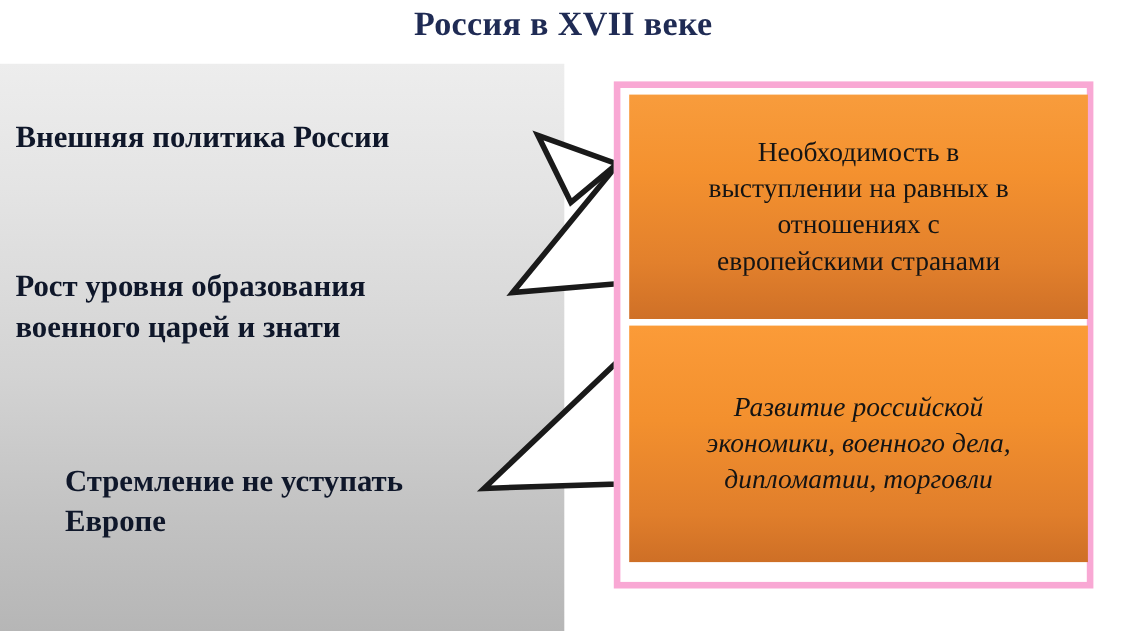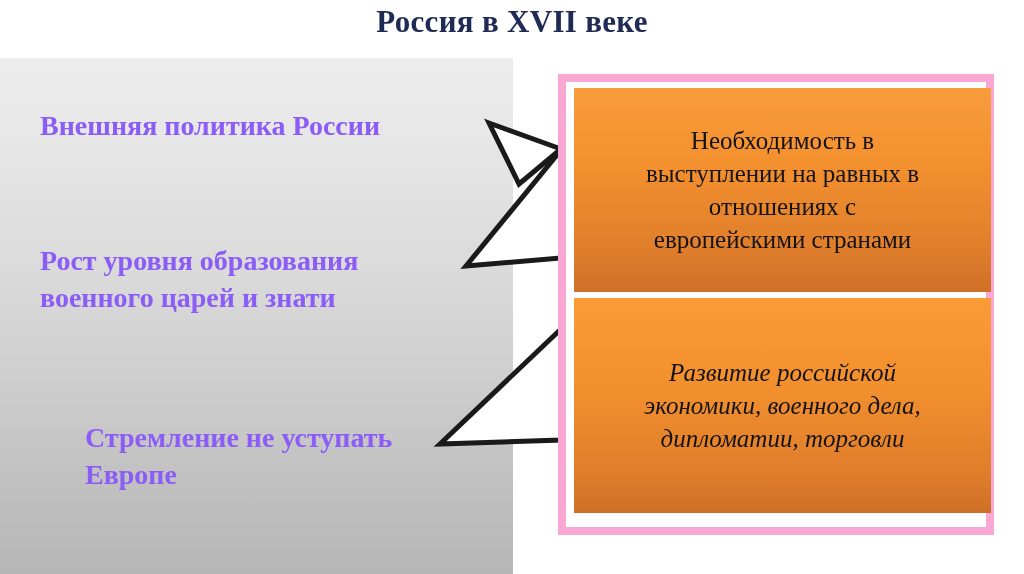--- a/index.html
+++ b/index.html
@@ -37,26 +37,26 @@
     left: 0;
     top: 58px;
     width: 513px;
     height: 516px;
     background: linear-gradient(to bottom, #ededed 0%, #e4e4e4 22%, #d3d3d3 55%, #c2c2c2 80%, #b6b6b6 100%);
   }
 
   
   .left-item {
     position: absolute;
-    left: 40px;
+    left: 14px;
     font-family: "Liberation Serif", "DejaVu Serif", serif;
     font-weight: bold;
     font-size: 28px;
     line-height: 1.32;
-    color: #8b5cf6;
+    color: #0f172a;
     width: 470px;
     white-space: pre-line;
   }
   #left-item-0 { top: 108px; }
   #left-item-1 { top: 243px; }
   #left-item-2 { top: 420px; margin-left: 45px; }
 
   
   #arrows {
     position: absolute;
@@ -67,21 +67,21 @@
     pointer-events: none;
   }
 
   
   #right-frame {
     position: absolute;
     left: 558px;
     top: 74px;
     width: 436px;
     height: 461px;
-    border: 8px solid #f9a8d4;
+    border: 6px solid #f9a8d4;
     background: #ffffff;
     box-sizing: border-box;
   }
   .orange-box {
     position: absolute;
     left: 8px;
     width: 417px;
     box-sizing: border-box;
     display: flex;
     align-items: center;

